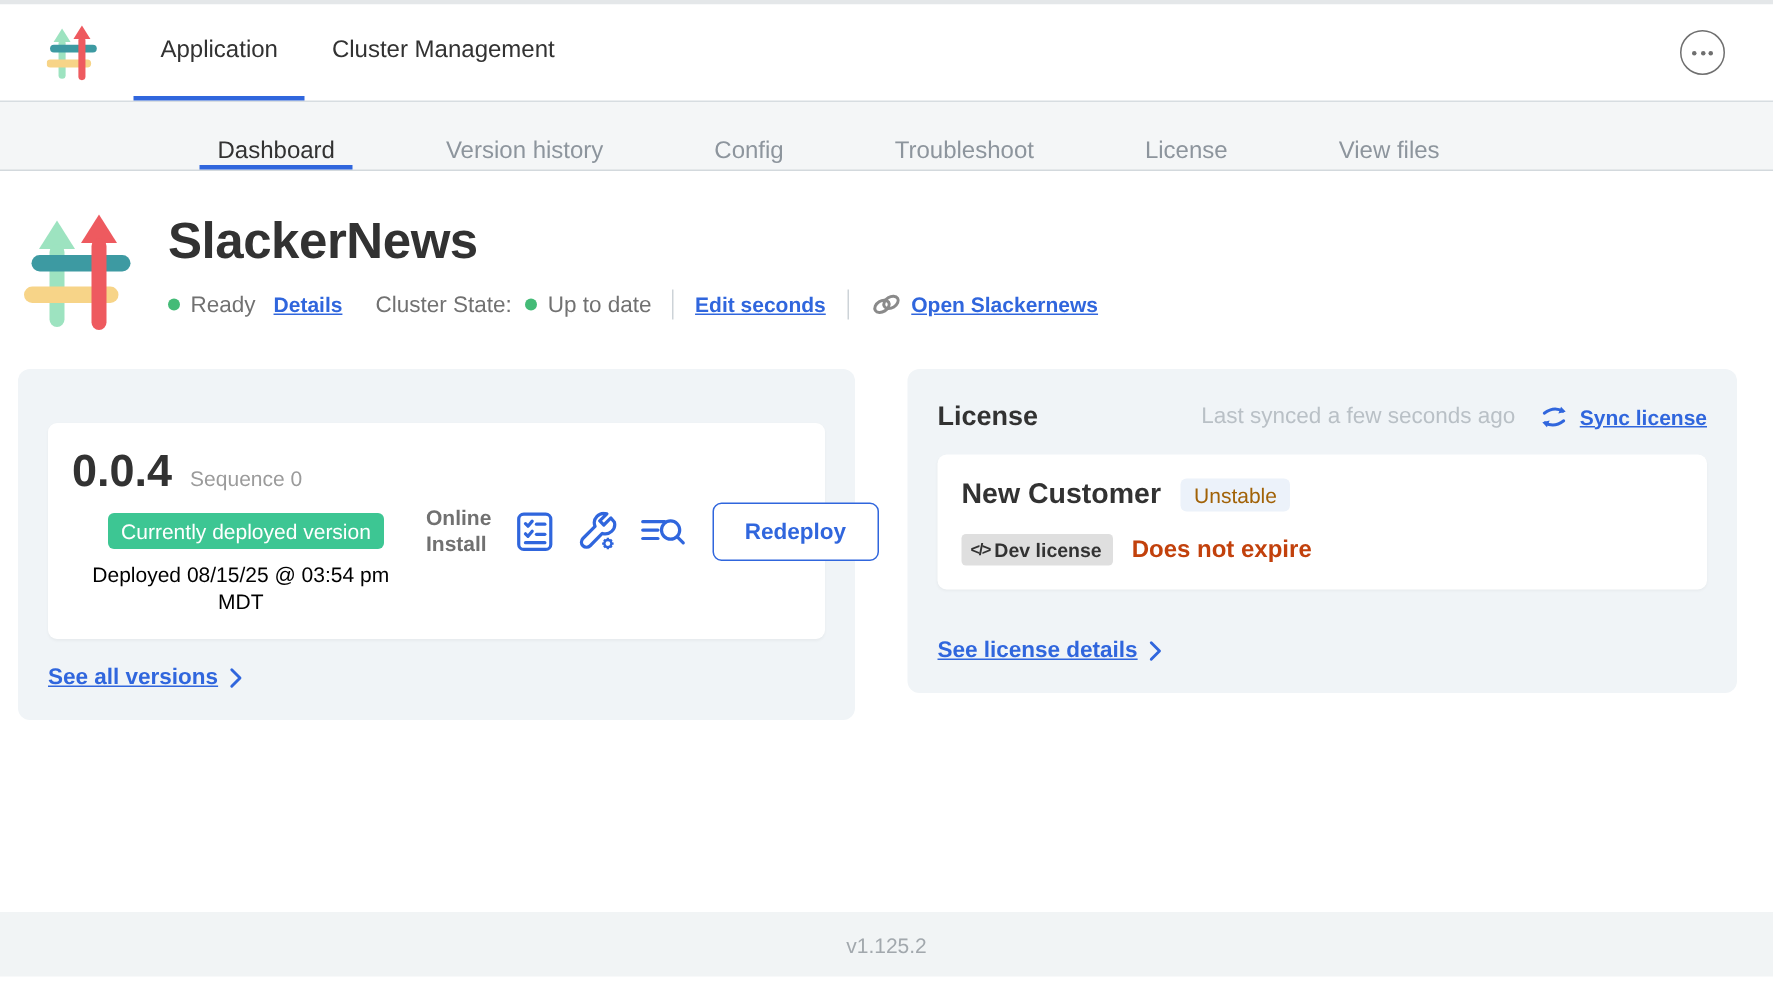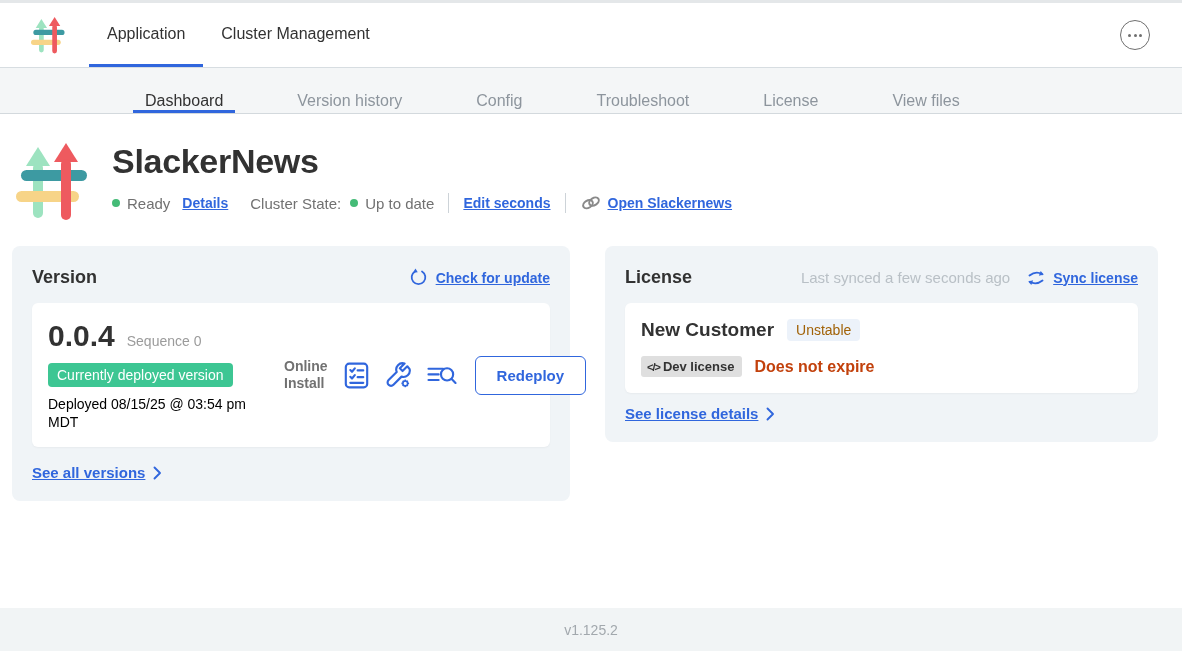--- a/index.html
+++ b/index.html
@@ -65,21 +65,21 @@
   .card.version { width:558px; }
   .card.license { width:553px; }
   .card-head { display:flex; align-items:center; }
   .card-title { font-size:18px; font-weight:700; color:#323232; }
   .card-head .right { margin-left:auto; display:flex; align-items:center; gap:8px; }
   .inner { background:#fff; border-radius:6px; margin-top:15px; padding:16px;
            box-shadow:0 1px 2px rgba(0,0,0,0.04); }
 
   
   .ver-inner { display:flex; align-items:center; }
-  .ver-left { width:232px; flex:none; }
+  .ver-left { width:232px; flex:none;text-align:center; }
   .ver-num-row { display:flex; align-items:baseline; gap:12px; }
   .ver-num { font-size:30px; font-weight:700; color:#323232; }
   .seq { font-size:14px; color:#9b9b9b; }
   .badge-green {
     display:inline-block; margin-top:10px; background:#3dc693; color:#fff;
     font-size:14px; padding:4px 9px; border-radius:4px;
   }
   .deployed { margin-top:9px; font-size:14px; color:#000000; line-height:1.25; width:225px; }
   .ver-right { display:flex; align-items:center; gap:15px; margin-left:4px; }
   .install-type { font-size:14px; font-weight:700; color:#717171; line-height:1.2; }
@@ -195,30 +195,20 @@
         </svg>
         <span class="link" style="margin-left:0;">Open Slackernews</span>
       </span>
     </div>
   </div>
 </div>
 
 <div class="cards">
 
   <div class="card version">
-    <div class="card-head">
-      <div class="card-title">Version</div>
-      <div class="right">
-        <svg width="19" height="19" viewBox="0 0 20 20">
-          <path class="st" d="M6.3 3.6 A7.2 7.2 0 1 0 13.7 3.6"></path>
-          <polygon points="6.8,0.4 9.2,4.6 4.2,4.9" fill="#3066dd"></polygon>
-        </svg>
-        <span class="link">Check for update</span>
-      </div>
-    </div>
     <div class="inner ver-inner">
       <div class="ver-left">
         <div class="ver-num-row">
           <span class="ver-num">0.0.4</span>
           <span class="seq">Sequence 0</span>
         </div>
         <span class="badge-green">Currently deployed version</span>
         <div class="deployed">Deployed 08/15/25 @ 03:54 pm MDT</div>
       </div>
       <div class="ver-right">
@@ -288,21 +278,21 @@
         <span class="chip-blue">Unstable</span>
       </div>
       <div class="lic-row2">
         <span class="chip-gray">
           <span class="code-glyph">&lt;/&gt;</span>
           <span>Dev license</span>
         </span>
         <span class="expiry">Does not expire</span>
       </div>
     </div>
-    <div class="see-link" style="margin-top:12px;text-align:center;">
+    <div class="see-link" style="margin-top:32px;text-align:center;">
       <span class="link">See license details</span>
       <svg width="9" height="14" viewBox="0 0 9 14">
         <polyline points="1.5,1.5 7,7 1.5,12.5" class="st"></polyline>
       </svg>
     </div>
   </div>
 </div>
 
 <div class="footer">
   <span>v1.125.2</span>

